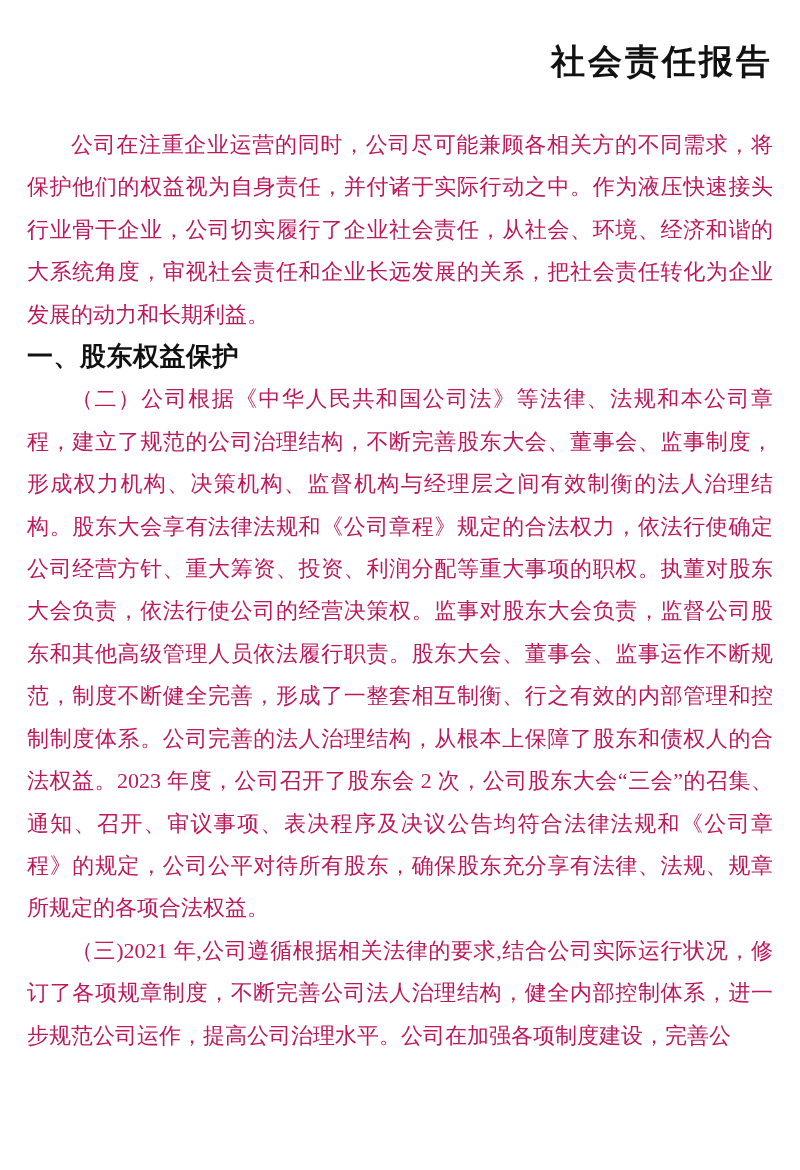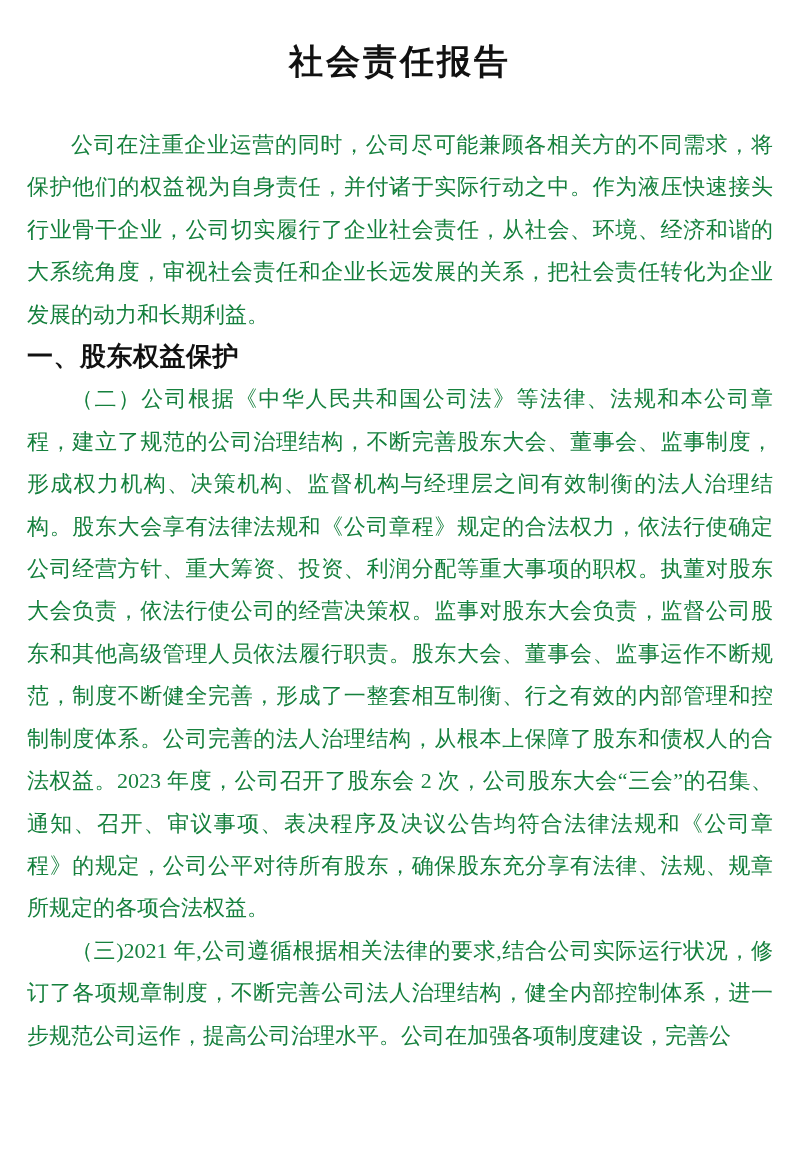--- a/index.html
+++ b/index.html
@@ -21,32 +21,32 @@
     height: 100%;
     box-sizing: border-box;
     padding: 0 27px;
     background: #ffffff;
   }
   .doc-title {
     margin: 37px 0 0 0;
     font-size: 34px;
     line-height: 50px;
     font-weight: bold;
-    text-align: center;
+    text-align: right;
     letter-spacing: 3px;
     color: #111111;
   }
   .para {
     margin: 0;
     font-size: 22px;
     line-height: 42.4px;
     text-align: justify;
     text-justify: inter-ideograph;
     text-indent: 2em;
-    color: #15803d;
+    color: #be185d;
   }
   .intro {
     margin-top: 37px;
   }
   .section-heading {
     margin: 0;
     font-size: 26px;
     line-height: 42.4px;
     font-weight: bold;
     letter-spacing: 0.5px;

